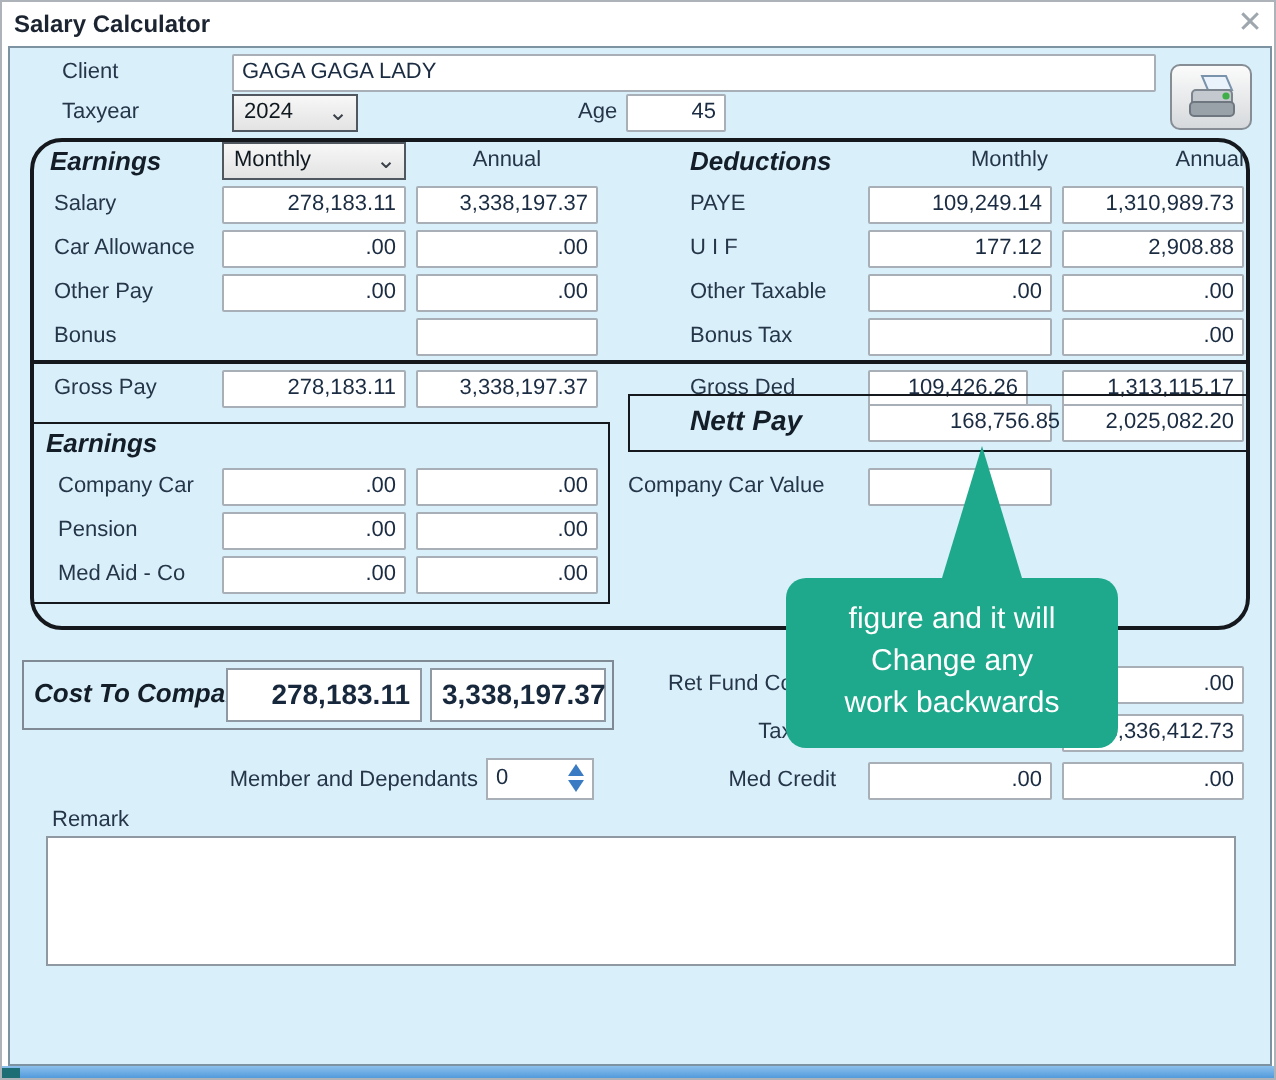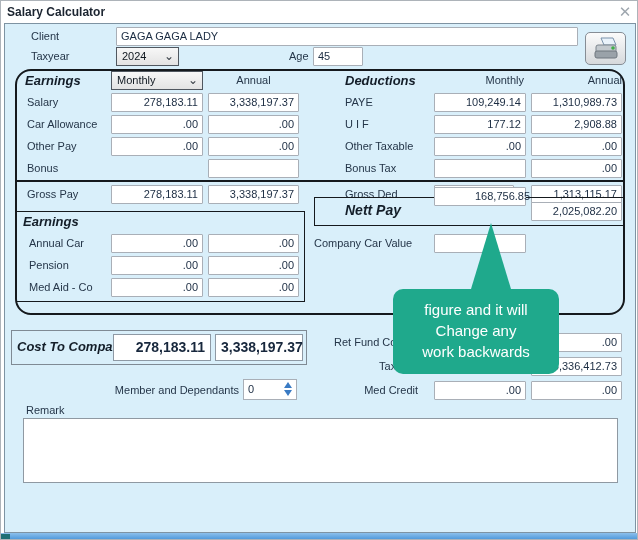--- a/index.html
+++ b/index.html
@@ -46,21 +46,21 @@
 
   <div class="abs lbl" style="left:30px;top:26px;">Client</div>
   <div class="abs fld" style="left:115px;top:26px;width:462px;text-align:left;">GAGA GAGA LADY</div>
 
   <div class="abs lbl" style="left:30px;top:46px;">Taxyear</div>
   <div class="abs dd" style="left:115px;top:46px;width:63px;">
     <span>2024</span>
     <span class="chev">⌄</span>
   </div>
   <div class="abs lbl" style="left:288px;top:46px;">Age</div>
-  <div class="abs fld" style="left:312px;top:46px;width:50px;text-align:left;">45</div>
+  <div class="abs fld" style="left:312px;top:46px;width:50px;text-align:right;">45</div>
 
   <div class="abs printerbtn">
     <svg width="28" height="26" style="position:absolute;left:6px;top:3px;">
       <polygon points="9,2 21,2 24,9 12,9" fill="#EAF3FB" stroke="#7A93AC" stroke-width="1"></polygon>
       <rect x="4" y="9" width="20" height="8" rx="2" fill="#C3C9CE" stroke="#7C858D" stroke-width="1"></rect>
       <rect x="3" y="15" width="22" height="7" rx="2" fill="#9AA2A9" stroke="#6E777F" stroke-width="1"></rect>
       <circle cx="21" cy="12" r="1.8" fill="#3FAE49"></circle>
     </svg>
   </div>
 
@@ -112,27 +112,27 @@
   <div class="abs lbl" style="left:344px;top:158px;">Bonus Tax</div>
   <div class="abs fld" style="left:433px;top:158px;width:92px;"></div>
   <div class="abs fld" style="left:530px;top:158px;width:91px;">.00</div>
 
   <div class="abs lbl" style="left:344px;top:184px;">Gross Ded</div>
   <div class="abs fld" style="left:433px;top:184px;width:80px;">109,426.26</div>
   <div class="abs fld" style="left:530px;top:184px;width:91px;">1,313,115.17</div>
 
   <div class="abs box" style="left:313px;top:196px;width:310px;height:29px;"></div>
   <div class="abs hdr" style="left:344px;top:201px;font-size:14px;">Nett Pay</div>
-  <div class="abs fld" style="left:433px;top:186px;width:92px;padding-left:40px;">168,756.85</div>
+  <div class="abs fld" style="left:433px;top:201px;width:92px;padding-left:40px;">168,756.85</div>
   <div class="abs fld" style="left:530px;top:201px;width:91px;">2,025,082.20</div>
 
   <div class="abs box" style="left:15px;top:210px;width:289px;height:91px;"></div>
   <div class="abs hdr" style="left:22px;top:213px;">Earnings</div>
 
-  <div class="abs lbl" style="left:28px;top:233px;">Annual Car</div>
+  <div class="abs lbl" style="left:28px;top:233px;">Company Car</div>
   <div class="abs fld" style="left:110px;top:233px;width:92px;">.00</div>
   <div class="abs fld" style="left:207px;top:233px;width:91px;">.00</div>
 
   <div class="abs lbl" style="left:28px;top:255px;">Pension</div>
   <div class="abs fld" style="left:110px;top:255px;width:92px;">.00</div>
   <div class="abs fld" style="left:207px;top:255px;width:91px;">.00</div>
 
   <div class="abs lbl" style="left:28px;top:277px;">Med Aid - Co</div>
   <div class="abs fld" style="left:110px;top:277px;width:92px;">.00</div>
   <div class="abs fld" style="left:207px;top:277px;width:91px;">.00</div>

